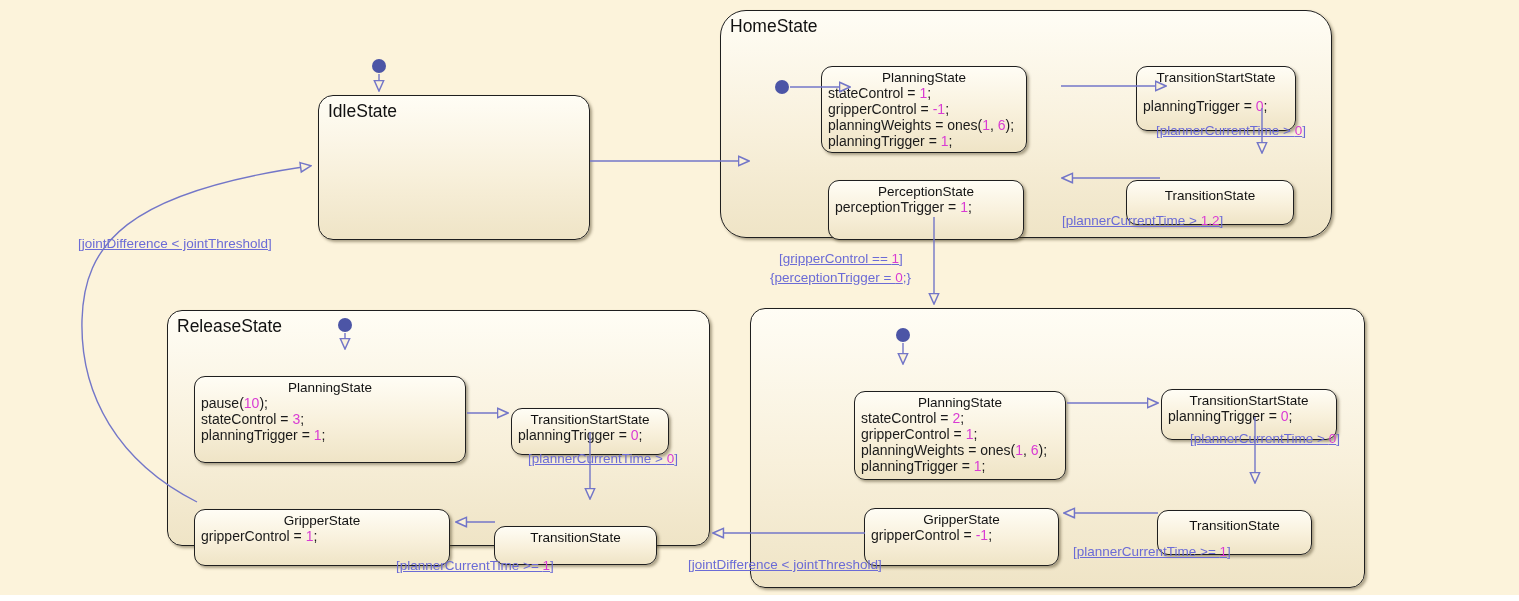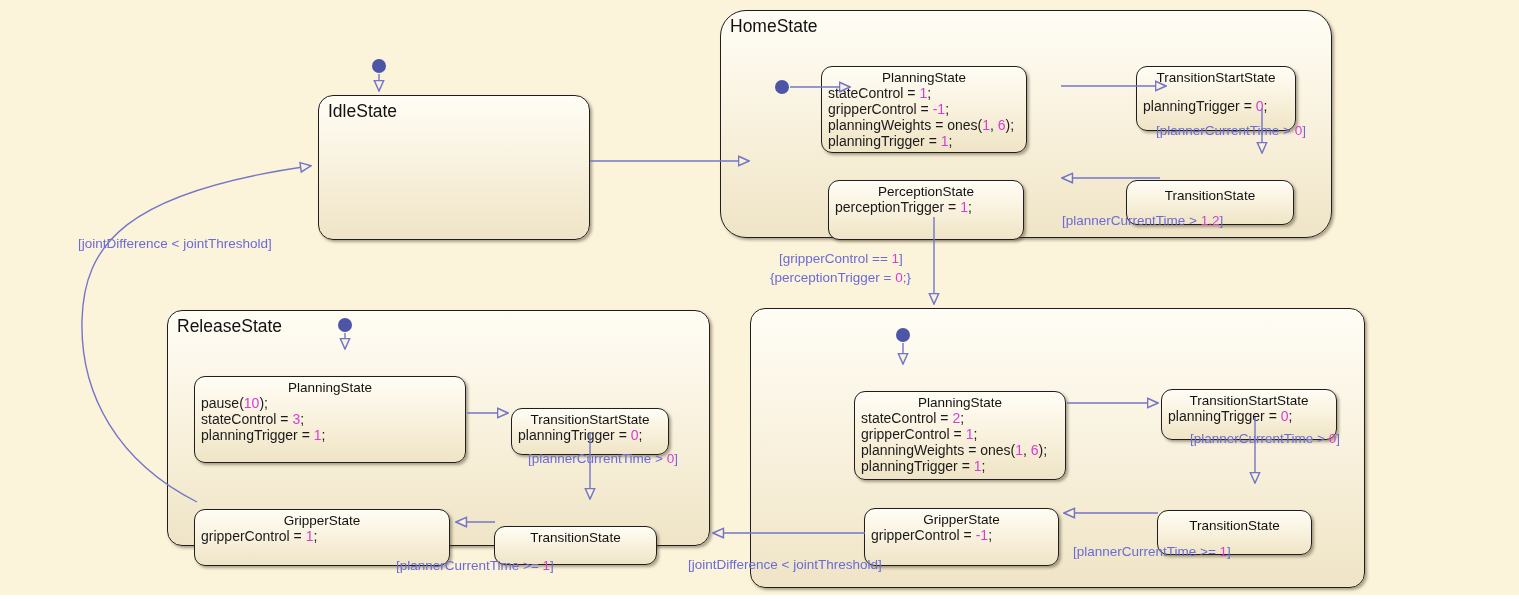--- a/index.html
+++ b/index.html
@@ -13,21 +13,21 @@
     background:linear-gradient(180deg,#FFFDF5 0%,#F8F0DB 55%,#EFE4C6 100%);
     box-shadow:2px 2px 3px rgba(70,60,30,0.45);
   }
   .outer{border-radius:15px;}
   .inner{border-radius:11px;margin-top:24px;}
   .otitle{font-size:17.5px; color:#111; padding:5px 9px 0 9px; white-space:nowrap;}
   .ititle{font-size:13.5px; color:#111; text-align:center; padding-top:3px; white-space:nowrap;}
   .ibody{font-size:14px; color:#1a1a1a; padding:0 6px; line-height:16px; white-space:nowrap;}
   .bline{white-space:nowrap;}
   .num{color:#D93BD3;}
-  .tlabel{position:absolute; font-size:13.5px; color:#6B6BD6; white-space:nowrap; line-height:17px;}
+  .tlabel{position:absolute; font-size:13.5px; color:#6B6BD6; white-space:nowrap; line-height:17px;text-decoration:underline;}
   svg.wires{position:absolute; left:0; top:0; pointer-events:none;}
   .gap-top{margin-top:13px;}
   .gap-top-sm{margin-top:4px;}
 </style>
 </head>
 <body>
 
 <div class="canvas">
 
   <div class="state outer" style="left:318px; top:95px; width:272px; height:145px;">

